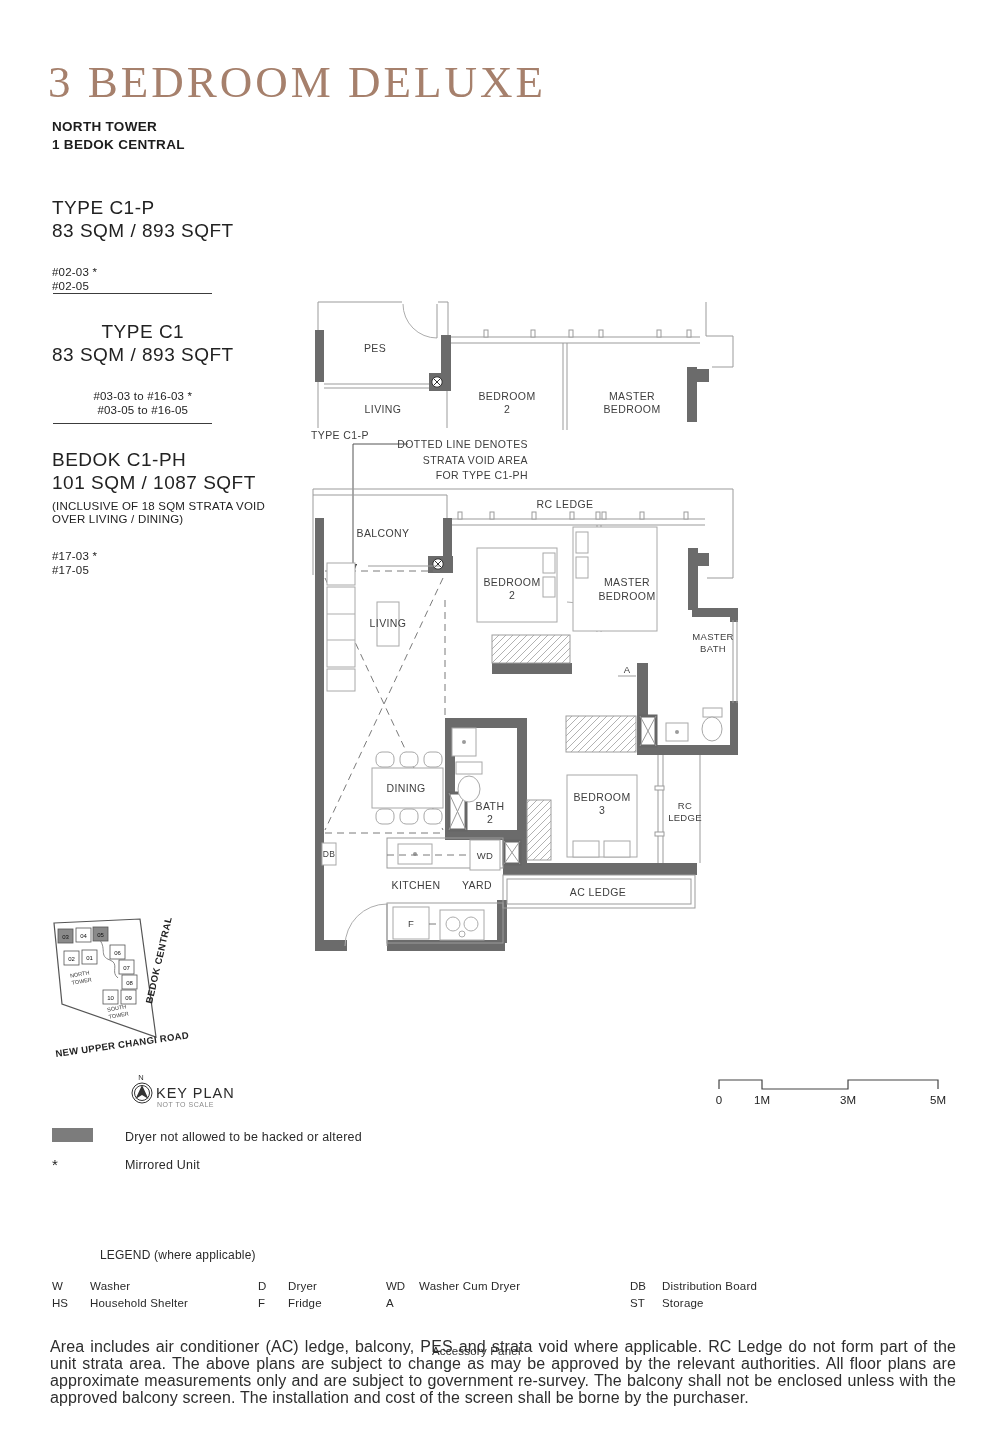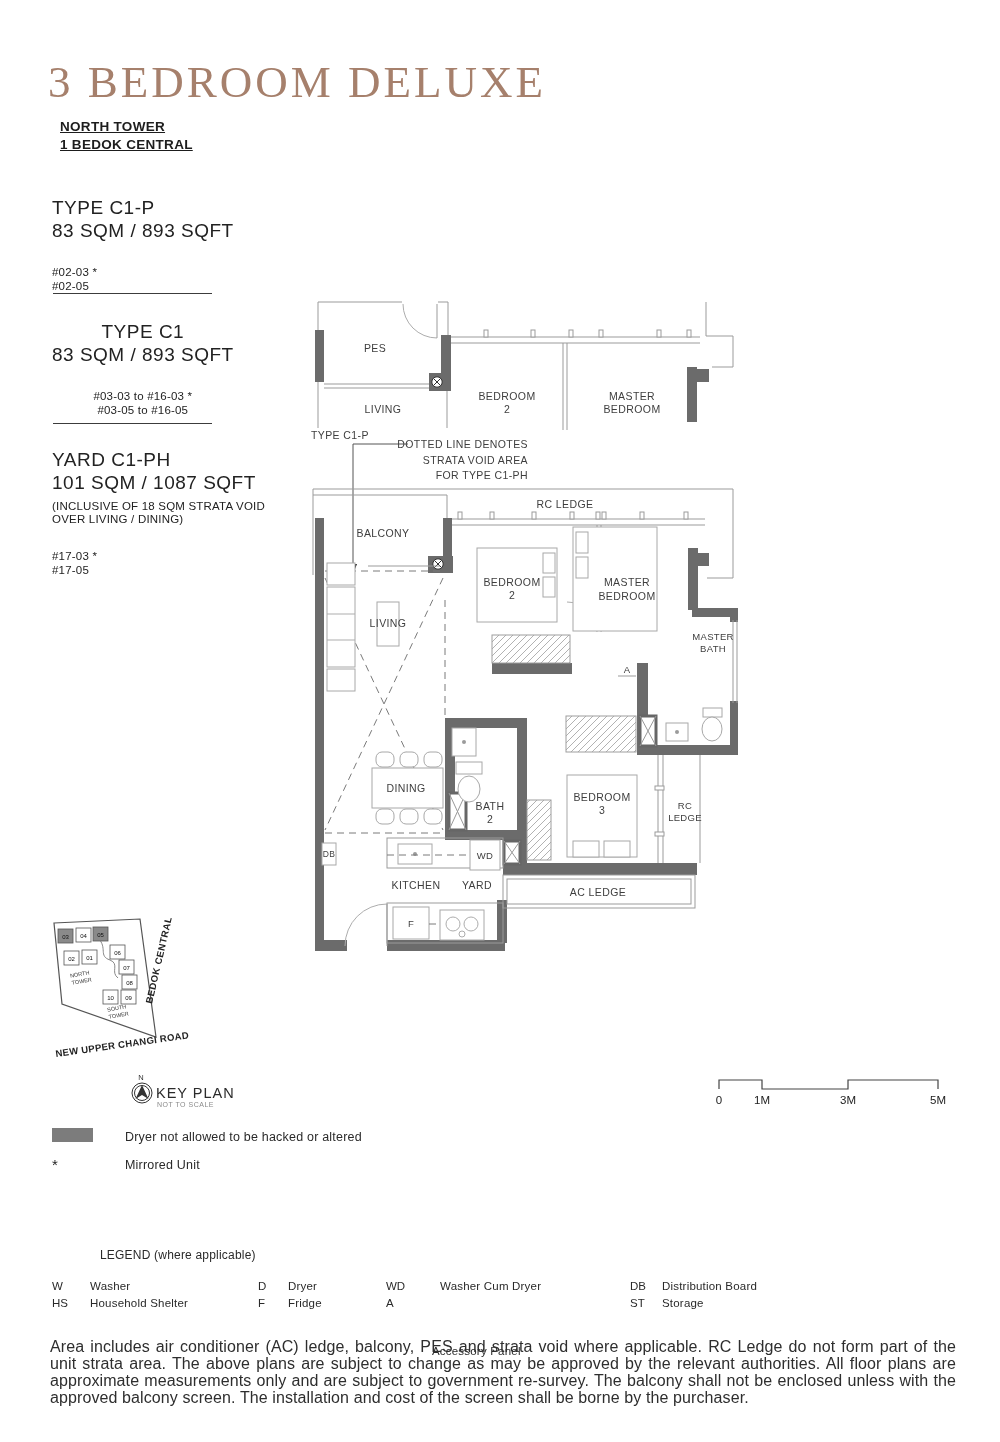--- a/index.html
+++ b/index.html
@@ -32,21 +32,21 @@
   .kp-num{font-size:6px;fill:#111;text-anchor:middle;}
   .kp-bld{fill:#fff;stroke:#555;stroke-width:.8;}
   .kp-bld-hl{fill:#8a8a8a;stroke:#555;stroke-width:.8;}
 </style>
 </head>
 <body>
 
 <div class="page">
 
   <div class="abs title" style="left:48px;top:56px;color:#a6806c;">3 BEDROOM DELUXE</div>
-  <div class="abs tower" style="left:60px;top:118px;text-decoration:underline;">
+  <div class="abs tower" style="left:52px;top:118px;">
     <div>NORTH TOWER</div>
     <div>1 BEDOK CENTRAL</div>
   </div>
 
   <div class="abs" style="left:52px;top:196px;">
     <div class="ut-name">TYPE C1-P</div>
     <div class="ut-area">83 SQM / 893 SQFT</div>
     <div class="ut-units">
       <div>#02-03 *</div>
       <div>#02-05</div>
@@ -60,21 +60,21 @@
     <div class="ut-area">83 SQM / 893 SQFT</div>
     <div class="ut-units">
       <div>#03-03 to #16-03 *</div>
       <div>#03-05 to #16-05</div>
     </div>
   </div>
 
   <div class="abs divider" style="left:53px;top:423px;"></div>
 
   <div class="abs" style="left:52px;top:448px;">
-    <div class="ut-name">YARD C1-PH</div>
+    <div class="ut-name">BEDOK C1-PH</div>
     <div class="ut-area">101 SQM / 1087 SQFT</div>
     <div class="ut-note">
       <div>(INCLUSIVE OF 18 SQM STRATA VOID</div>
       <div>OVER LIVING / DINING)</div>
     </div>
     <div class="ut-units">
       <div>#17-03 *</div>
       <div>#17-05</div>
     </div>
   </div>
@@ -390,21 +390,21 @@
   <div>
     <span class="legend-key" style="left:52px;top:1280px;">W</span>
     <span class="legend-label" style="left:90px;top:1280px;">Washer</span>
     <span class="legend-key" style="left:52px;top:1297px;">HS</span>
     <span class="legend-label" style="left:90px;top:1297px;">Household Shelter</span>
     <span class="legend-key" style="left:258px;top:1280px;">D</span>
     <span class="legend-label" style="left:288px;top:1280px;">Dryer</span>
     <span class="legend-key" style="left:258px;top:1297px;">F</span>
     <span class="legend-label" style="left:288px;top:1297px;">Fridge</span>
     <span class="legend-key" style="left:386px;top:1280px;">WD</span>
-    <span class="legend-label" style="left:440px;top:1280px;text-align:center;">Washer Cum Dryer</span>
+    <span class="legend-label" style="left:419px;top:1280px;text-align:center;">Washer Cum Dryer</span>
     <span class="legend-key" style="left:386px;top:1297px;">A</span>
     <span class="legend-label" style="left:432px;top:1297px;margin-top:48px;">Accessory Panel</span>
     <span class="legend-key" style="left:630px;top:1280px;">DB</span>
     <span class="legend-label" style="left:662px;top:1280px;">Distribution Board</span>
     <span class="legend-key" style="left:630px;top:1297px;">ST</span>
     <span class="legend-label" style="left:662px;top:1297px;">Storage</span>
   </div>
 
   <div class="abs disclaimer" style="left:50px;top:1338px;">Area includes air conditioner (AC) ledge, balcony, PES and strata void where applicable. RC Ledge do not form part of the unit strata area. The above plans are subject to change as may be approved by the relevant authorities. All floor plans are approximate measurements only and are subject to government re-survey. The balcony shall not be enclosed unless with the approved balcony screen. The installation and cost of the screen shall be borne by the purchaser.</div>
 

